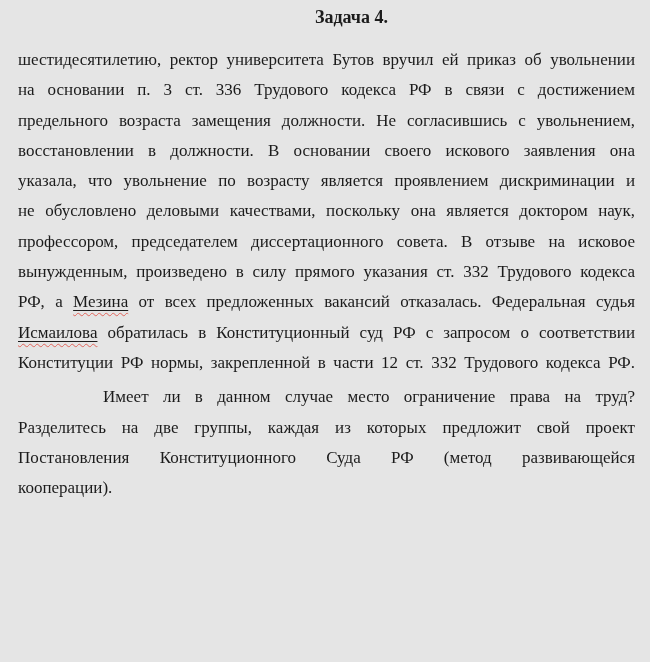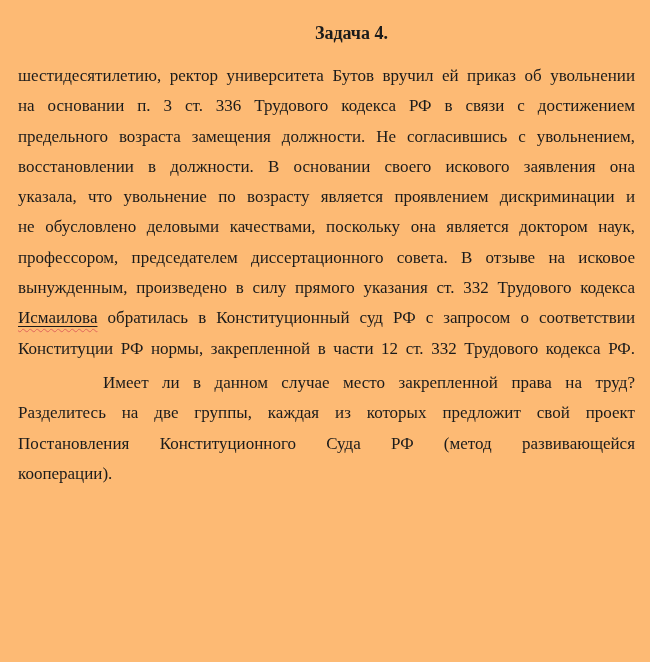--- a/index.html
+++ b/index.html
@@ -5,22 +5,22 @@
   html, body {
     margin: 0;
     padding: 0;
     background: #ffffff;
   }
   .page {
     position: relative;
     box-sizing: border-box;
     width: 650px;
     height: 662px;
-    background: #fdba74;
-    padding: 18px 15px 0 18px;
+    background: #e5e5e5;
+    padding: 2px 15px 0 18px;
     font-family: "Liberation Serif", "DejaVu Serif", serif;
     font-size: 17px;
     color: #1b1b1b;
     overflow: hidden;
   }
   .doc-title {
     font-weight: bold;
     font-size: 18px;
     text-align: center;
     text-indent: 50px;   
@@ -67,24 +67,25 @@
 
   <div class="para para-case">
     <div class="line">шестидесятилетию, ректор университета Бутов вручил ей приказ об увольнении</div>
     <div class="line">на основании п. 3 ст. 336 Трудового кодекса РФ в связи с достижением</div>
     <div class="line">предельного возраста замещения должности. Не согласившись с увольнением,</div>
     <div class="line">восстановлении в должности. В основании своего искового заявления она</div>
     <div class="line">указала, что увольнение по возрасту является проявлением дискриминации и</div>
     <div class="line">не обусловлено деловыми качествами, поскольку она является доктором наук,</div>
     <div class="line">профессором, председателем диссертационного совета. В отзыве на исковое</div>
     <div class="line">вынужденным, произведено в силу прямого указания ст. 332 Трудового кодекса</div>
+    <div class="line"><span>РФ, а </span><span class="name-underline"><span class="squiggle">Мезина</span></span><span> от всех предложенных вакансий отказалась. Федеральная судья</span></div>
     <div class="line"><span class="name-underline"><span class="squiggle">Исмаилова</span></span><span> обратилась в Конституционный суд РФ с запросом о соответствии</span></div>
     <div class="line">Конституции РФ нормы, закрепленной в части 12 ст. 332 Трудового кодекса РФ.</div>
   </div>
 
   <div class="para para-question">
-    <div class="line ind-large">Имеет ли в данном случае место закрепленной права на труд?</div>
+    <div class="line ind-large">Имеет ли в данном случае место ограничение права на труд?</div>
     <div class="line">Разделитесь на две группы, каждая из которых предложит свой проект</div>
     <div class="line">Постановления Конституционного Суда РФ (метод развивающейся</div>
     <div class="line last-line">кооперации).</div>
   </div>
 
 </div>
 
 </body></html>

